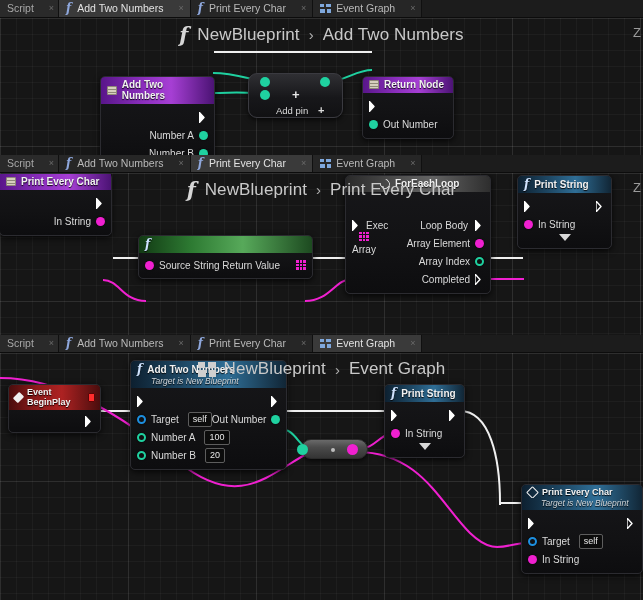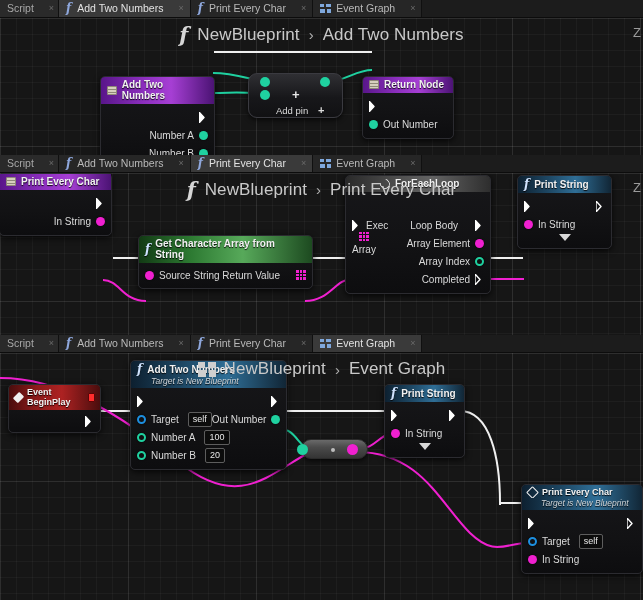--- a/index.html
+++ b/index.html
@@ -456,21 +456,20 @@
         <div class="pinrow pin-out">
           <span class="pinlabel">In String</span>
           <span class="dot solid c-magenta"></span>
         </div>
       </div>
     </div>
 
     <div class="node" style="left:138px; top:62px; width:175px;">
       <div class="node-hdr hdr-green">
         <span class="ico-fn">f</span>
-        <span class="hdr-txt">Get Character Array from String</span>
       </div>
       <div class="node-body" style="padding:3px 0 4px 0;">
         <div class="pinrow" style="justify-content:space-between;">
           <span style="display:flex;align-items:center;gap:5px;">
             <span class="dot solid c-magenta"></span>
             <span class="pinlabel">Source String</span>
           </span>
           <span style="display:flex;align-items:center;gap:16px;">
             <span class="pinlabel">Return Value</span>
             <span class="arrpin c-magenta">
@@ -497,21 +496,21 @@
       <div class="node-body">
         <div class="pinrow" style="justify-content:space-between;margin-top:20px;">
           <span style="display:flex;align-items:center;gap:5px;">
             <span class="exec">
               <svg width="9" height="11">
                   <polygon points="0,0 5,5.5 0,11" fill="#ffffff" stroke="#ffffff" stroke-width="1.4" stroke-linejoin="round"></polygon>
                 </svg>
             </span>
             <span class="pinlabel">Exec</span>
           </span>
-          <span style="display:flex;align-items:center;gap:17px;">
+          <span style="display:flex;align-items:center;gap:7px;">
             <span class="pinlabel">Loop Body</span>
             <span class="exec">
               <svg width="9" height="11">
                   <polygon points="0,0 5,5.5 0,11" fill="#ffffff" stroke="#ffffff" stroke-width="1.4" stroke-linejoin="round"></polygon>
                 </svg>
             </span>
           </span>
         </div>
         <div class="pinrow" style="justify-content:space-between;">
           <span style="display:flex;align-items:center;gap:2px;flex-direction:column;">

